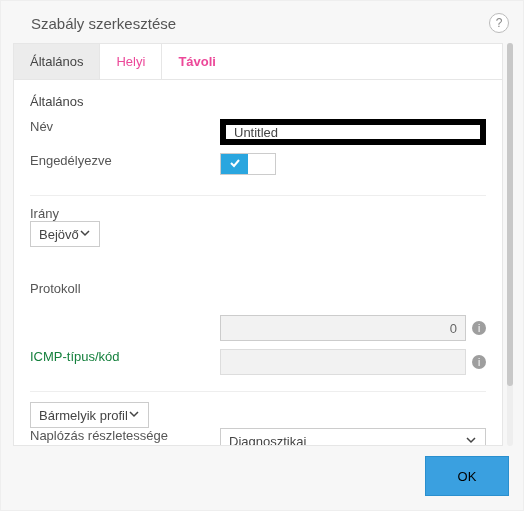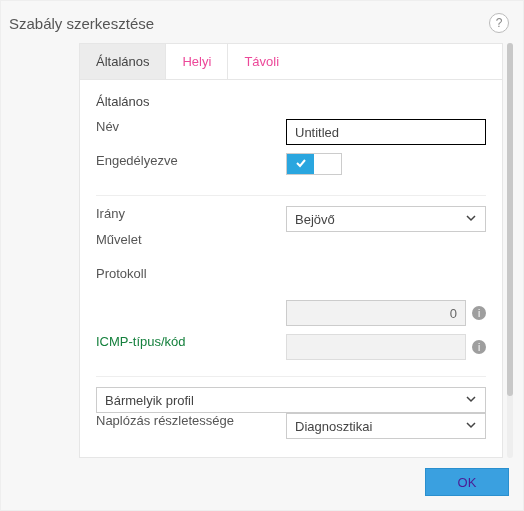--- a/index.html
+++ b/index.html
@@ -1,47 +1,47 @@
 <!DOCTYPE html>
 <html><head>
 <meta charset="utf-8">
 <style>
   * { box-sizing: border-box; margin: 0; padding: 0; }
   html, body { width: 524px; height: 511px; font-family: "Segoe UI", Arial, sans-serif; font-size: 13px; color: #444; background: #f7f7f7; }
   .dialog { width: 524px; height: 511px; display: flex; flex-direction: column; background: #f7f7f7; border: 1px solid #eee; }
-  .header { display: flex; align-items: center; justify-content: space-between; padding: 12px 14px 10px 8px; }
+  .header { display: flex; align-items: center; justify-content: space-between; padding: 12px 14px 10px 30px; }
   .header .title { font-size: 15px; color: #555; }
   .help-icon { width: 20px; height: 20px; border: 1px solid #bbb; border-radius: 50%; display: flex; align-items: center; justify-content: center; color: #888; font-size: 12px; background: #fff; cursor: pointer; }
-  .content-wrap { flex: 1; display: flex; padding: 0 10px 0 32px; overflow: hidden; margin-left: 46px; }
+  .content-wrap { flex: 1; display: flex; padding: 0 10px 0 12px; overflow: hidden; }
   .content { flex: 1; background: #fff; border: 1px solid #e6e6e6; display: flex; flex-direction: column; overflow: hidden; }
   .scrollbar { width: 6px; margin-left: 4px; background: #eee; border-radius: 3px; position: relative; }
   .scrollbar-thumb { position: absolute; top: 0; left: 0; right: 0; height: 85%; background: #c8c8c8; border-radius: 3px; }
   .tabs { display: flex; border-bottom: 1px solid #e6e6e6; background: #fff; }
   .tab { padding: 10px 16px; color: #ec4899; cursor: pointer; border-right: 1px solid #e6e6e6; }
   .tab.active { background: #ececec; color: #444; }
-  .tab:last-child { border-right: none; }
+  .tab:last-child { border-right: none; font-weight: bold; }
   .form { padding: 14px 16px 8px 16px; flex: 1; overflow: hidden; }
   .section-heading { color: #444; margin-bottom: 10px; }
   .row { display: flex; align-items: flex-start; min-height: 34px; }
-  .row.sep { border-top: 1px solid #eee; margin-top: 8px; padding-top: 10px; }
+  .row.sep { border-top: 1px solid #eee; margin-top: 8px; padding-top: 10px; flex-direction: column; }
   .label { width: 190px; color: #555; }
   .label.disabled { color: #15803d; }
   .field { flex: 1; display: flex; align-items: center; gap: 6px; }
-  .text-input { flex: 1; height: 26px; border: 1px solid #000000; padding: 2px 8px; font-size: 13px; color: #444; background: #fff; }
+  .text-input { flex: 1; height: 26px; border: 6px solid #000000; padding: 2px 8px; font-size: 13px; color: #444; background: #fff; }
   .select { flex: 1; height: 26px; border: 1px solid #ccc; background: #fff; display: flex; align-items: center; justify-content: space-between; padding: 0 8px; cursor: pointer; }
   .select .chev { color: #555; }
   .numeric { flex: 1; height: 26px; border: 1px solid #ccc; background: #f2f2f2; display: flex; align-items: center; justify-content: flex-end; padding: 0 8px; color: #666; }
   .disabled-input { flex: 1; height: 26px; border: 1px solid #ddd; background: #f2f2f2; }
   .info-icon { width: 14px; height: 14px; border-radius: 50%; background: #9e9e9e; color: #fff; font-size: 10px; display: flex; align-items: center; justify-content: center; flex-shrink: 0; }
   .toggle { width: 56px; height: 22px; border: 1px solid #ccc; display: flex; cursor: pointer; }
   .toggle .on { flex: 1; background: #2aa6df; display: flex; align-items: center; justify-content: center; }
   .toggle .off { flex: 1; background: #fff; }
   .toggle .check { color: #fff; }
   .footer { padding: 10px 14px 14px 0; display: flex; justify-content: flex-end; }
-  .ok-btn { width: 84px; height: 28px; background: #3aa0e0; color: #4c1d95; border: 1px solid #2a8fce; font-size: 13px; cursor: pointer; }
+  .ok-btn { width: 84px; height: 40px; background: #3aa0e0; color: #000000; border: 1px solid #2a8fce; font-size: 13px; cursor: pointer; }
   svg.chev-svg { width: 12px; height: 12px; }
 </style>
 </head>
 <body>
 
 <div class="dialog">
 
   <div class="header">
     <div class="title">Szabály szerkesztése</div>
     <div class="help-icon">?</div>
@@ -97,21 +97,20 @@
               <span class="chev">
                 <svg class="chev-svg" viewBox="0 0 12 12">
                     <path d="M2 4 L6 8 L10 4" stroke="#444" stroke-width="1.5" fill="none"></path>
                   </svg>
               </span>
             </div>
           </div>
         </div>
 
         <div class="row">
-          <div class="label">Művelet</div>
         </div>
 
         <div class="row">
           <div class="label">Protokoll</div>
         </div>
 
         <div class="row">
           <div class="label"></div>
           <div class="field">
             <div class="numeric">

